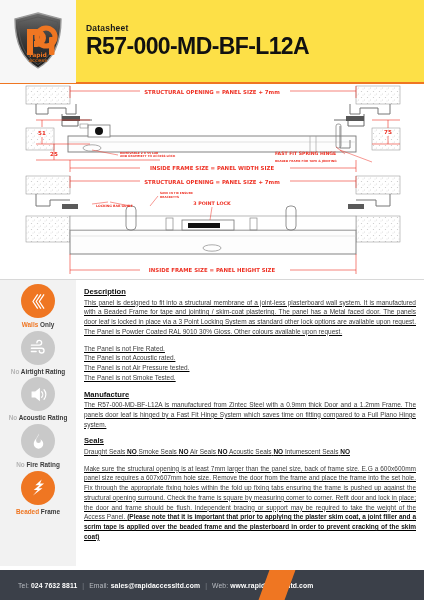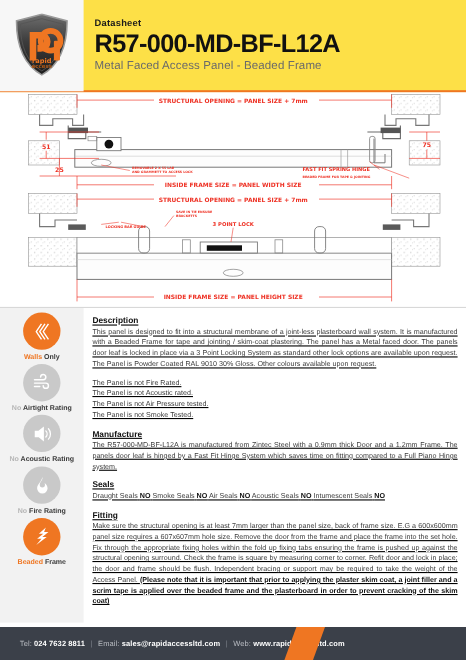--- a/index.html
+++ b/index.html
@@ -124,21 +124,20 @@
             <rect x="36" y="25" width="5.5" height="18" rx="1"></rect>
           </g>
           <text x="25" y="45" font-family="DejaVu Sans, sans-serif" font-size="6" fill="#ef7622" text-anchor="middle" font-weight="bold">rapid</text>
           <text x="25" y="50" font-family="DejaVu Sans, sans-serif" font-size="5" fill="#b05a18" text-anchor="middle" font-weight="bold">access</text>
         </svg>
       </div>
     </div>
     <div class="header-text">
       <div class="lbl-datasheet">Datasheet</div>
       <div class="lbl-partno">R57-000-MD-BF-L12A</div>
-      <div class="lbl-subtitle">Metal Faced Access Panel - Beaded Frame</div>
     </div>
   </div>
 
   <div class="drawing">
     <svg width="424" height="196" viewBox="0 0 424 196">
 
       <defs>
         <pattern id="hatch" width="6" height="6" patternUnits="userSpaceOnUse">
           <rect width="6" height="6" fill="#ffffff"></rect>
           <circle cx="1.5" cy="1.5" r="0.6" fill="#c8c8c8"></circle>
@@ -378,21 +377,20 @@
         <b>NO</b>
         <span>Air Seals</span>
         <b>NO</b>
         <span>Acoustic Seals</span>
         <b>NO</b>
         <span>Intumescent Seals</span>
         <b>NO</b>
       </div>
 
       <div class="gap"></div>
-      <h2 class="sec">Fitting</h2>
       <p class="txt"><span>Make sure the structural opening is at least 7mm larger than the panel size, back of frame size. E.G a 600x600mm panel size requires a 607x607mm hole size. Remove the door from the frame and place the frame into the set hole. Fix through the appropriate fixing holes within the fold up fixing tabs ensuring the frame is pushed up against the structural opening surround. Check the frame is square by measuring corner to corner. Refit door and lock in place; the door and frame should be flush. Independent bracing or support may be required to take the weight of the Access Panel. </span><span class="fit-bold">(Please note that it is important that prior to applying the plaster skim coat, a joint filler and a scrim tape is applied over the beaded frame and the plasterboard in order to prevent cracking of the skim coat)</span></p>
     </div>
   </div>
 
   <div class="footer">
     <div class="footer-left">
       <span>Tel:</span>
       <b>024 7632 8811</b>
       <span class="sep">|</span>
       <span>Email:</span>

